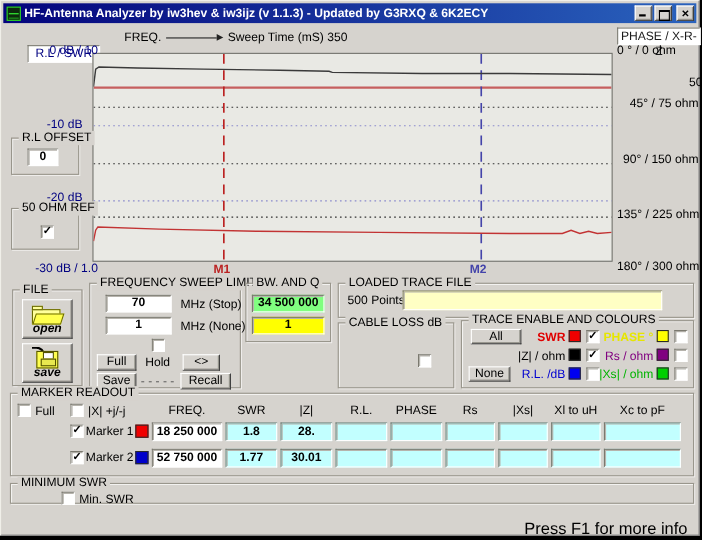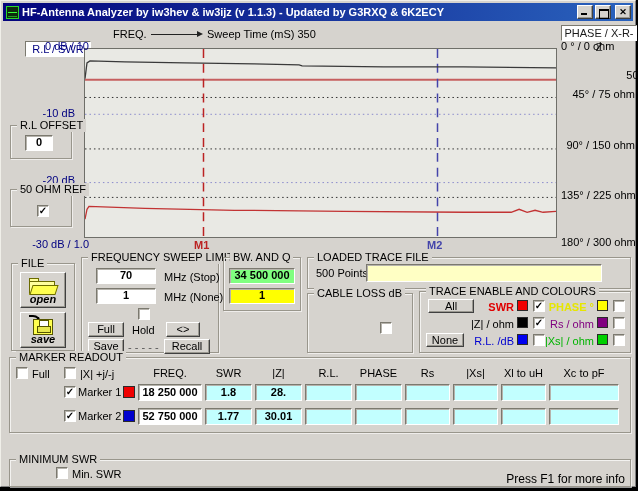--- a/index.html
+++ b/index.html
@@ -59,21 +59,21 @@
   .mrow{position:absolute;left:54px;display:flex;align-items:center;height:18px;}
   .mrow .rcb{position:relative;flex:none;width:12px;height:12px;margin-right:2px;}
   .mrow .rlabel{flex:none;width:45px;font-size:11px;white-space:nowrap;}
   .mrow .rsw{position:relative;flex:none;width:12px;height:12px;margin-right:3px;border:1px solid #2a2a2a;}
   .mc{flex:none;height:17px;background:#c2ffff;border:1px solid;border-color:#7b796f #fff #fff #7b796f;
       box-shadow:inset 1px 1px 0 #b6b3ac;font-size:11px;font-weight:bold;text-align:center;line-height:15px;margin-left:3px;}
   .mc.white{background:#fff;}
   .w-freq{width:64px;margin-left:0;}
   .w-a{width:47px;}.w-b{width:45px;}.w-c{width:70px;}
   .navy{color:#000080;}
-  .statusbar{position:absolute;right:10px;top:471px;font-size:12px;color:#000;}
+  .statusbar{position:absolute;right:10px;top:471px;font-size:15px;color:#000;}
 </style>
 </head>
 <body>
 
 <div class="app">
 
   <div class="titlebar">
     <span class="app-icon"></span>
     <span class="title-text">HF-Antenna Analyzer by iw3hev &amp; iw3ijz  (v 1.1.3) - Updated by G3RXQ &amp; 6K2ECY</span>
     <span class="winbtns">
@@ -250,20 +250,20 @@
       <div class="mc w-a">30.01</div>
       <div class="mc w-a"></div>
       <div class="mc w-a"></div>
       <div class="mc w-b"></div>
       <div class="mc w-b"></div>
       <div class="mc w-b"></div>
       <div class="mc w-c"></div>
     </div>
   </div>
 
-  <div class="group" style="left:8px;top:438px;width:622px;height:28px;margin-top:20px;">
+  <div class="group" style="left:8px;top:438px;width:622px;height:19px;">
     <span class="gtitle">MINIMUM SWR</span>
     <span class="cb" style="left:46px;top:7px;"></span>
     <div class="lbl" style="left:62px;top:8px;">Min. SWR</div>
   </div>
 
   <div class="statusbar">Press F1 for more info</div>
 </div>
 
 </body></html>

